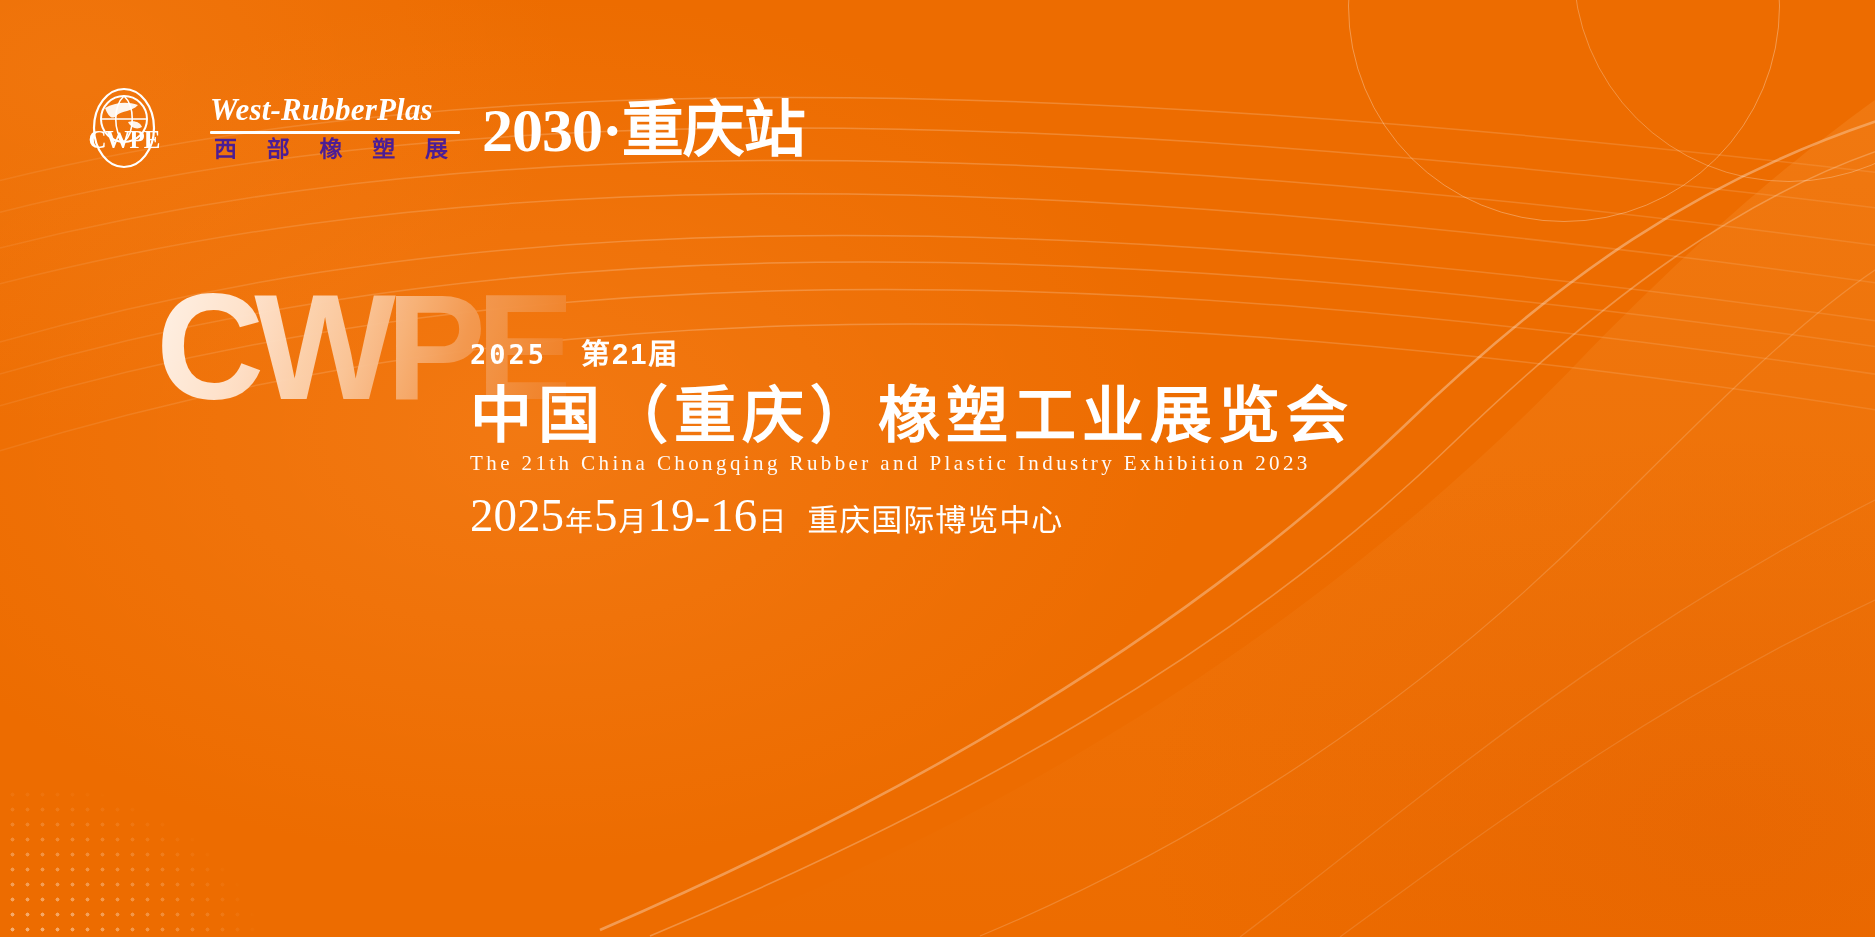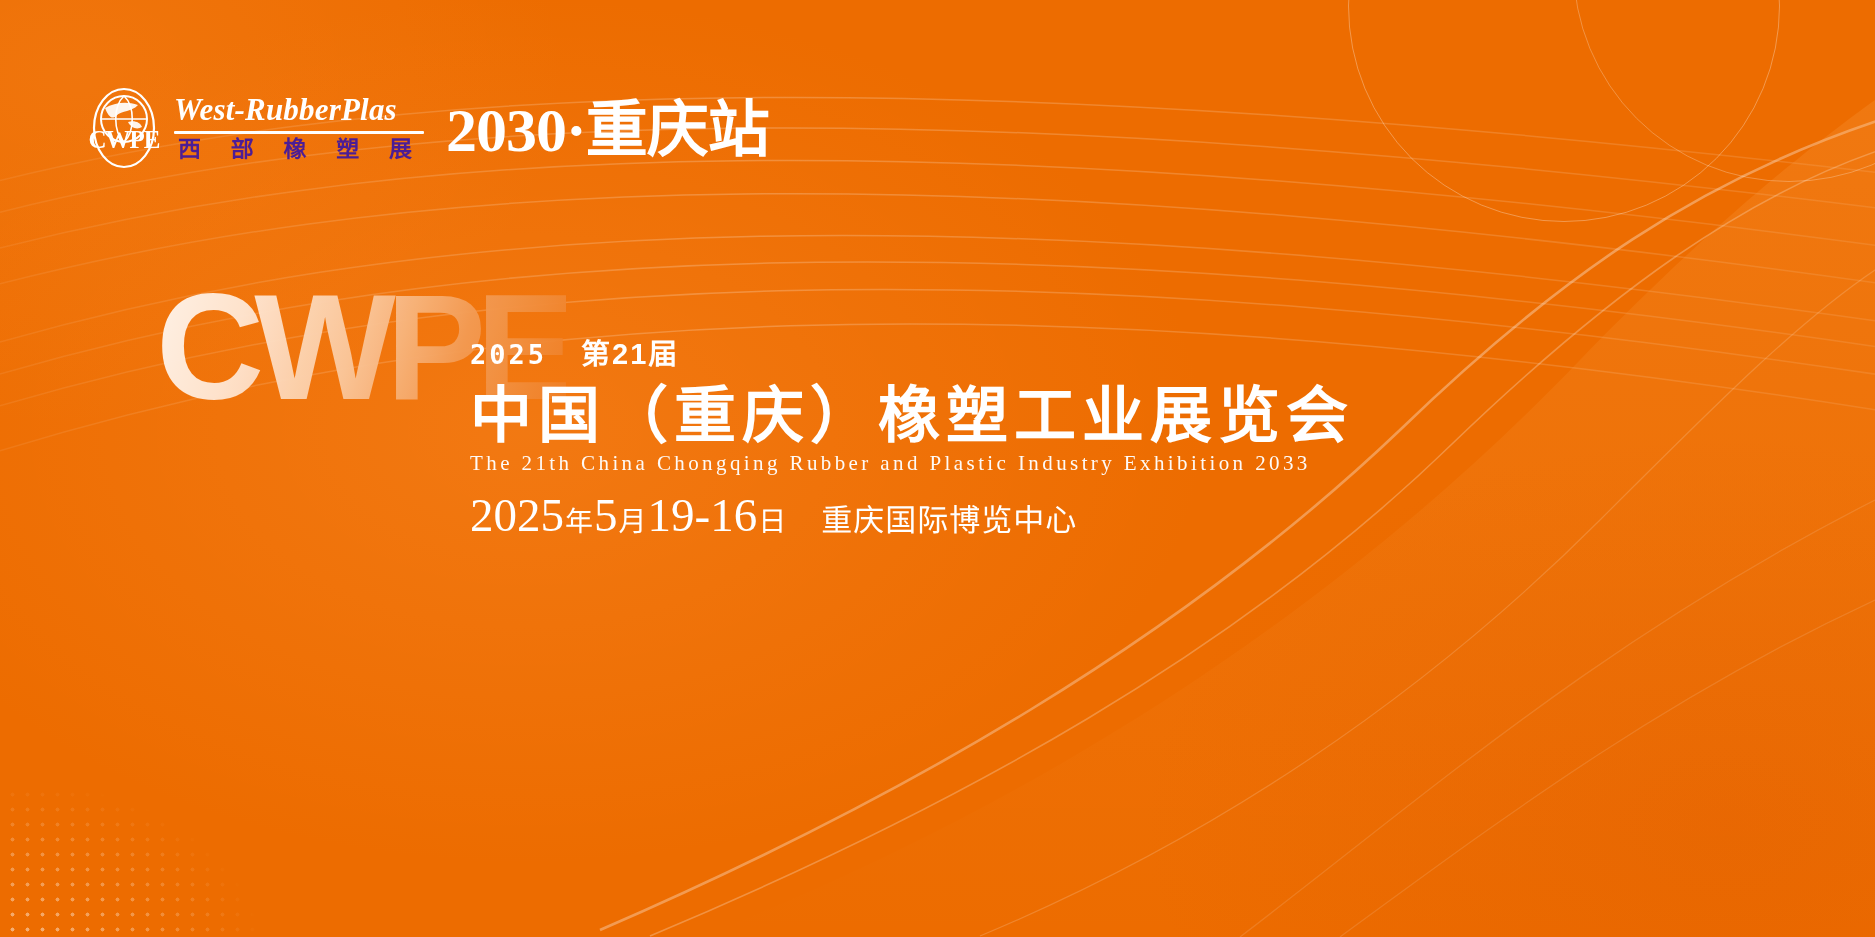--- a/index.html
+++ b/index.html
@@ -46,21 +46,21 @@
   #header{
     position:absolute;left:82px;top:88px;
     display:flex;align-items:center;gap:0;
     height:80px;
   }
   #globe-mark{
     position:relative;width:84px;height:84px;flex:none;margin-right:8px;
   }
   #globe-mark svg{display:block;width:84px;height:84px;}
 
-  .lockup{display:flex;flex-direction:column;justify-content:flex-end;margin-right:22px;}
+  .lockup{display:flex;flex-direction:column;justify-content:flex-end;margin-right:22px;margin-left:36px;}
   .lockup .en{
     color:#fff;font-family:"Liberation Serif","DejaVu Serif",serif;
     font-style:italic;font-weight:700;font-size:31px;letter-spacing:.2px;
     line-height:1.05;white-space:nowrap;padding-bottom:2px;
   }
   .lockup .rule{height:3px;background:#fff;margin:3px 0 4px;border-radius:1px;}
   .lockup .cn{
     color:#4c1d95;font-family:"Liberation Serif","DejaVu Serif",serif;
     font-weight:700;font-size:23px;letter-spacing:12px;
     line-height:1.05;white-space:nowrap;text-indent:4px;
@@ -105,21 +105,21 @@
     margin-bottom:18px;opacity:.97;
   }
 
   #date-venue{
     display:flex;align-items:baseline;
     color:#fff;font-family:"Liberation Serif","DejaVu Serif",serif;
     line-height:1;white-space:nowrap;
   }
   #date-venue .d-big{font-size:47px;letter-spacing:0px;}
   #date-venue .d-unit{font-size:28px;padding:0 1px;}
-  #date-venue .venue{font-size:31px;margin-left:34px;letter-spacing:1px;}
+  #date-venue .venue{font-size:31px;margin-left:20px;letter-spacing:1px;}
 </style>
 </head>
 <body>
 
 <div id="banner">
 
   <div class="bg-layer bg-warm"></div>
 
   <svg class="deco" viewBox="0 0 1875 937" preserveAspectRatio="none" aria-hidden="true">
     <defs>
@@ -198,21 +198,21 @@
 
   <div id="title-block">
 
     <div id="edition-line">
       <span class="ed-year">2025</span>
       <span class="ed-no">第21届</span>
     </div>
 
     <div id="main-title">中国（重庆）橡塑工业展览会</div>
 
-    <div id="subtitle-en">The 21th China Chongqing Rubber and Plastic Industry Exhibition 2033</div>
+    <div id="subtitle-en">The 21th China Chongqing Rubber and Plastic Industry Exhibition 2023</div>
 
     <div id="date-venue">
       <span class="d-big">2025</span>
       <span class="d-unit">年</span>
       <span class="d-big">5</span>
       <span class="d-unit">月</span>
       <span class="d-big">19-16</span>
       <span class="d-unit">日</span>
       <span class="venue">重庆国际博览中心</span>
     </div>

